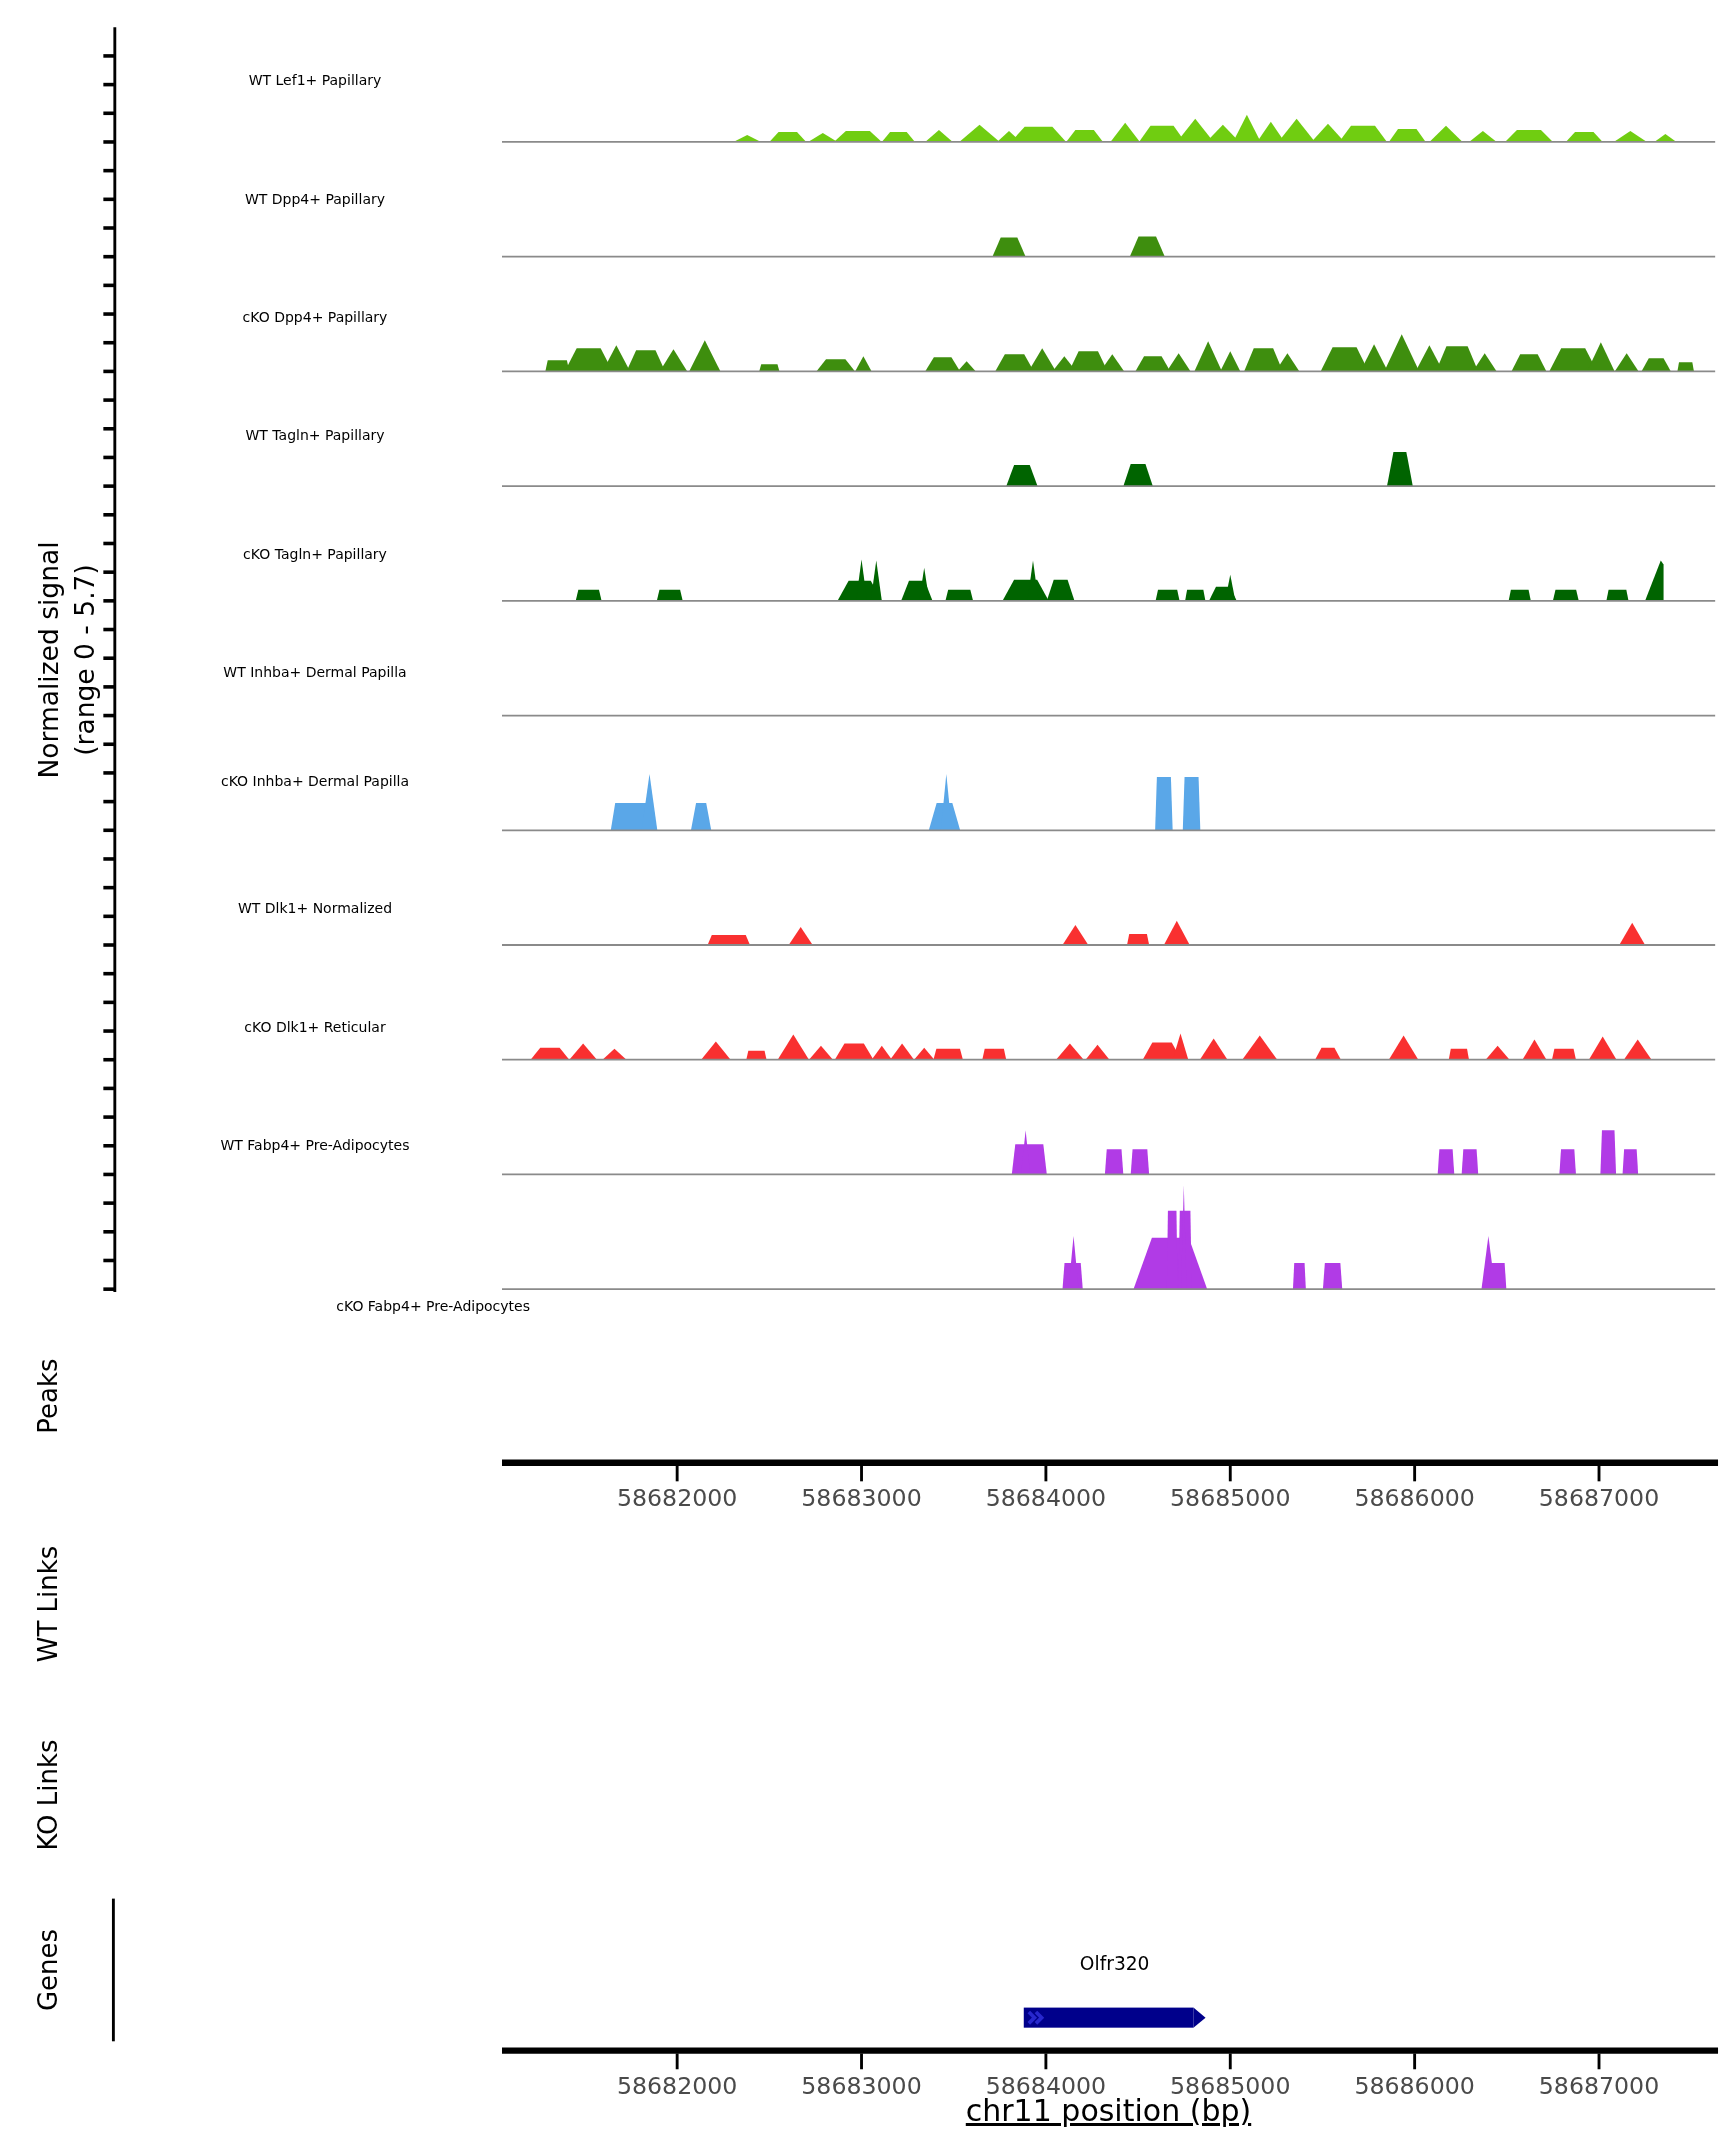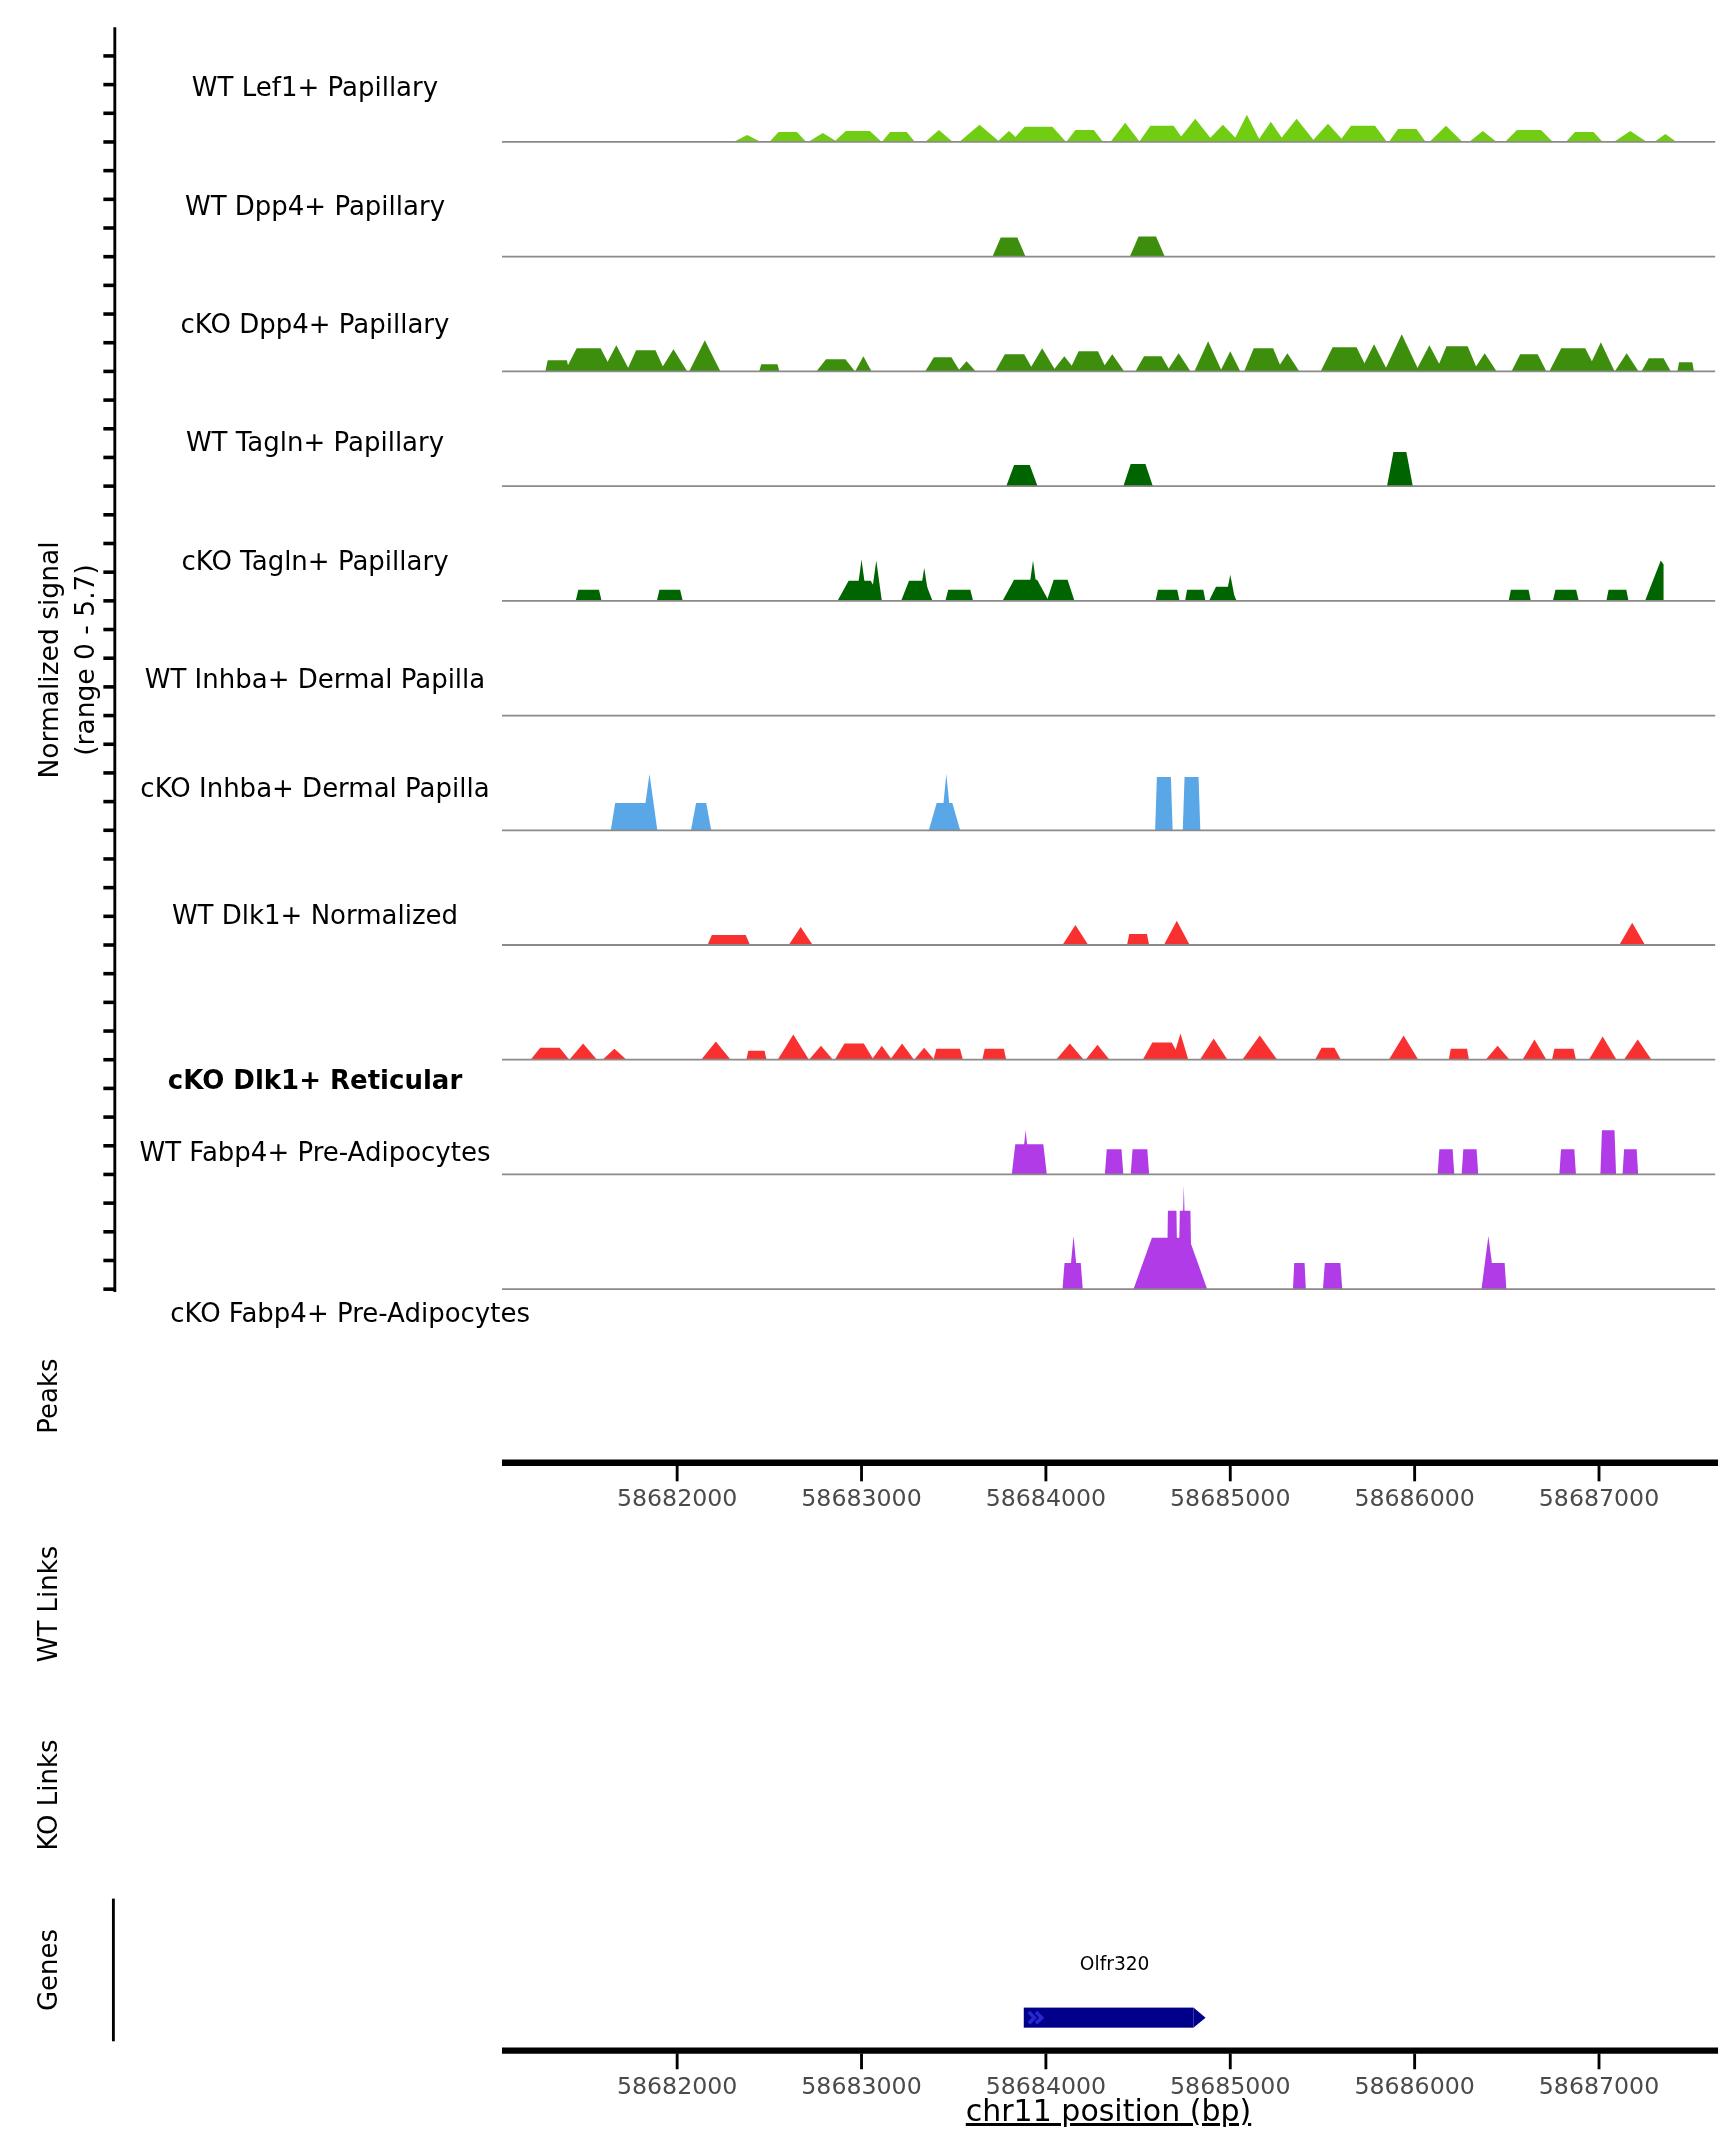--- a/index.html
+++ b/index.html
@@ -21,21 +21,21 @@
   .ylab{width:574px;height:36px;font-size:26.5px;}
   .seclab{width:244px;height:32px;font-size:26px;}
   #ylab1{left:-239px;top:642px;}
   #ylab2{left:-203px;top:642px;}
   #sec-peaks{left:-74px;top:1380px;}
   #sec-wtlinks{left:-74px;top:1588px;}
   #sec-kolinks{left:-74px;top:1779px;}
   #sec-genes{left:-74px;top:1954px;}
   .tracklab{
     position:absolute;left:100px;width:430px;
-    text-align:center;font-size:26px;color:#000;
+    text-align:center;font-size:14px;color:#000;
     white-space:nowrap;
   }
   #xlab{
     position:absolute;left:750px;top:2093px;width:717px;
     text-align:center;font-size:30px;color:#000;text-decoration:underline;
   }
 </style>
 </head>
 <body>
 
@@ -285,20 +285,20 @@
 
   <div id="track-labels">
       <div class="tracklab" style="top: 72px;">WT Lef1+ Papillary</div>
       <div class="tracklab" style="top: 191px;">WT Dpp4+ Papillary</div>
       <div class="tracklab" style="top: 309px;">cKO Dpp4+ Papillary</div>
       <div class="tracklab" style="top: 427px;">WT Tagln+ Papillary</div>
       <div class="tracklab" style="top: 546px;">cKO Tagln+ Papillary</div>
       <div class="tracklab" style="top: 664px; text-align: center;">WT Inhba+ Dermal Papilla</div>
       <div class="tracklab" style="top: 773px;">cKO Inhba+ Dermal Papilla</div>
       <div class="tracklab" style="top: 900px;">WT Dlk1+ Normalized</div>
-      <div class="tracklab" style="top: 1065px; font-weight: bold;">cKO Dlk1+ Reticular</div>
+      <div class="tracklab" style="top: 1019px;">cKO Dlk1+ Reticular</div>
       <div class="tracklab" style="top: 1137px;">WT Fabp4+ Pre-Adipocytes</div>
       <div class="tracklab" style="top: 1298px; text-align: right;">cKO Fabp4+ Pre-Adipocytes</div>
     </div>
 
   <div id="xlab">chr11 position (bp)</div>
 </div>
 
 
 </body></html>

